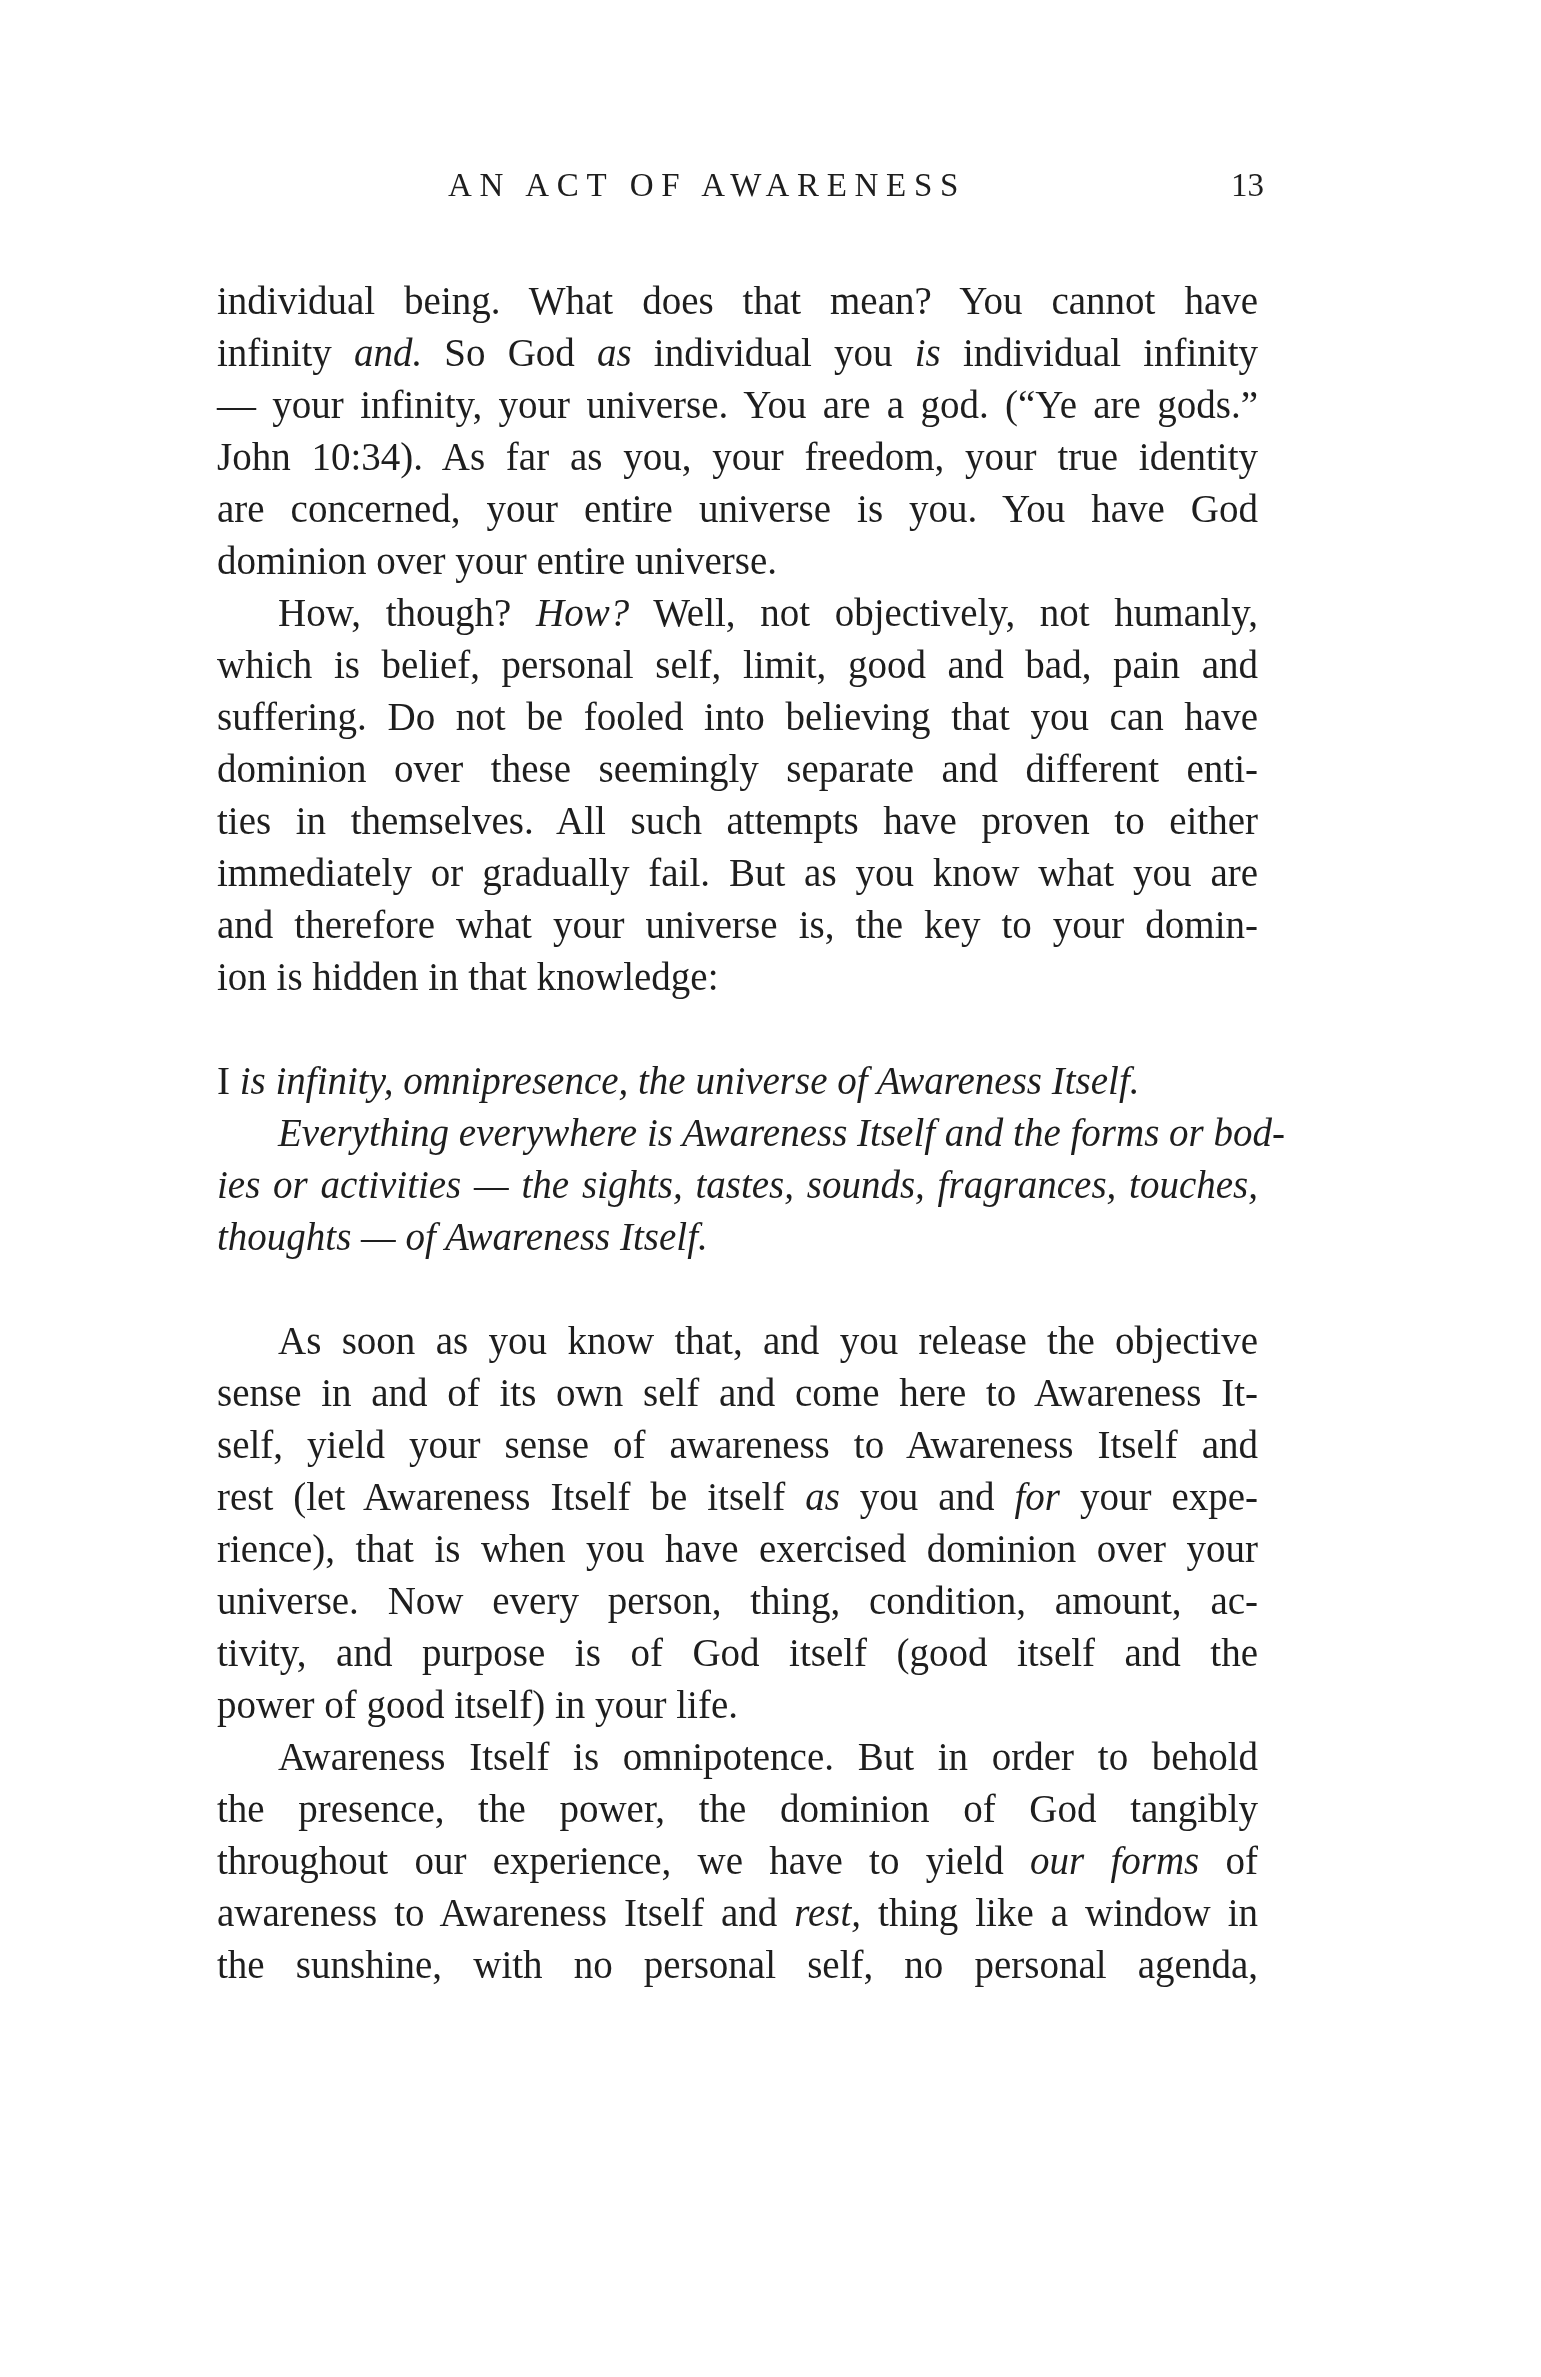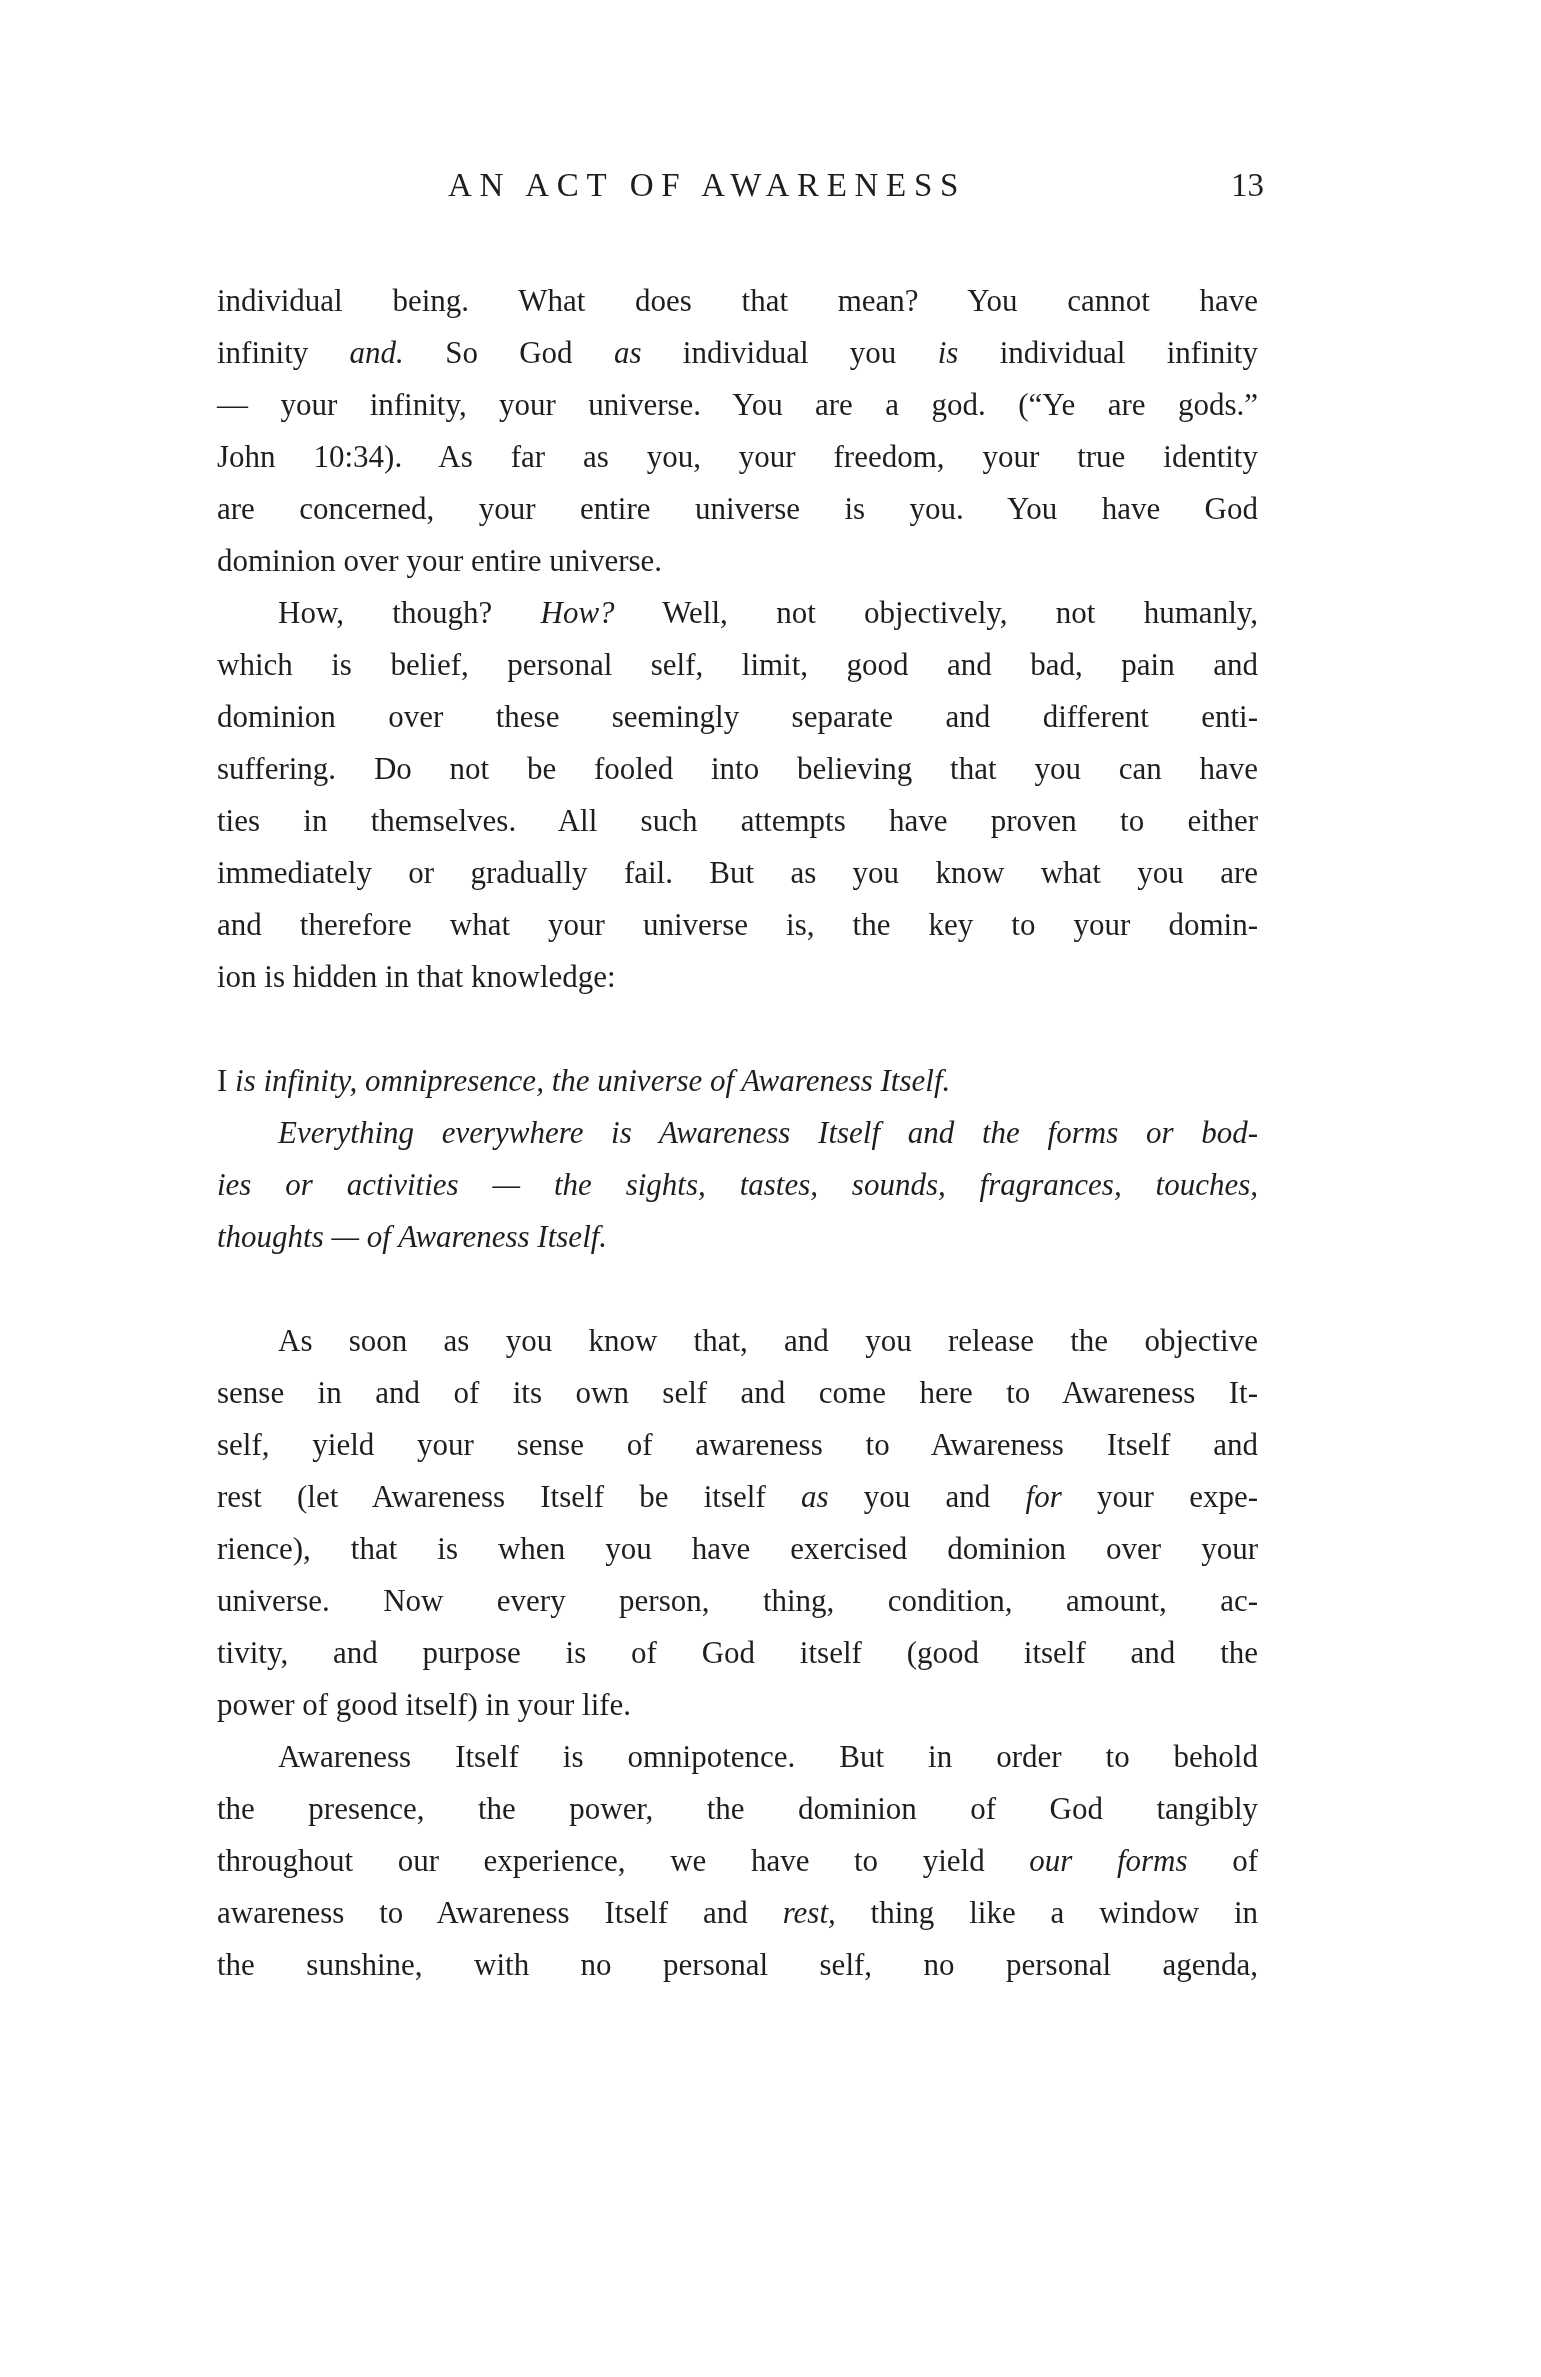--- a/index.html
+++ b/index.html
@@ -1,21 +1,21 @@
 <!DOCTYPE html>
 <html><head>
 <meta charset="utf-8">
 <style>
   html, body { margin: 0; padding: 0; background: #ffffff; }
   body { width: 1542px; height: 2378px; position: relative; overflow: hidden; color: #1e1e1e; font-family: "Liberation Serif", "DejaVu Serif", serif; }
   .page { position: absolute; left: 0; top: 0; width: 1542px; height: 2378px; border-radius: 27px; }
   .running-head { position: absolute; top: 161px; left: 217px; width: 1047px; height: 48px; }
   .rh-title { position: absolute; left: 231px; top: 0; font-size: 33px; letter-spacing: 7.7px; line-height: 48px; white-space: nowrap; }
   .rh-page { position: absolute; right: 0; top: 0; font-size: 33px; line-height: 48px; }
-  .body-text { position: absolute; left: 217px; top: 275px; width: 1041px; font-size: 31px; line-height: 52px; }
+  .body-text { position: absolute; left: 217px; top: 275px; width: 1041px; font-size: 39px; line-height: 52px; }
   .line { display: block; white-space: nowrap; text-align: justify; text-align-last: justify; height: 52px; }
   .line.last { text-align-last: left; }
   .indent { padding-left: 61px; }
   .gap { height: 52px; }
   em { font-style: italic; }
 </style>
 </head>
 <body>
 
 <div class="page">
@@ -28,22 +28,22 @@
         <span class="line"><span>individual being. What does that mean? You cannot have</span></span>
         <span class="line"><span>infinity </span><em>and.</em><span> So God </span><em>as</em><span> individual you </span><em>is</em><span> individual infinity</span></span>
         <span class="line"><span>— your infinity, your universe. You are a god. (“Ye are gods.”</span></span>
         <span class="line"><span>John 10:34). As far as you, your freedom, your true identity</span></span>
         <span class="line"><span>are concerned, your entire universe is you. You have God</span></span>
         <span class="line last"><span>dominion over your entire universe.</span></span>
       </div>
       <div>
         <span class="line indent"><span>How, though? </span><em>How?</em><span> Well, not objectively, not humanly,</span></span>
         <span class="line"><span>which is belief, personal self, limit, good and bad, pain and</span></span>
+        <span class="line"><span>suffering. Do not be fooled into believing that you can have</span></span>
         <span class="line"><span>dominion over these seemingly separate and different enti-</span></span>
-        <span class="line"><span>suffering. Do not be fooled into believing that you can have</span></span>
         <span class="line"><span>ties in themselves. All such attempts have proven to either</span></span>
         <span class="line"><span>immediately or gradually fail. But as you know what you are</span></span>
         <span class="line"><span>and therefore what your universe is, the key to your domin-</span></span>
         <span class="line last"><span>ion is hidden in that knowledge:</span></span>
       </div>
       <div class="gap"></div>
       <div>
         <span class="line last"><span>I </span><em>is infinity, omnipresence, the universe of Awareness Itself.</em></span>
       </div>
       <div>

